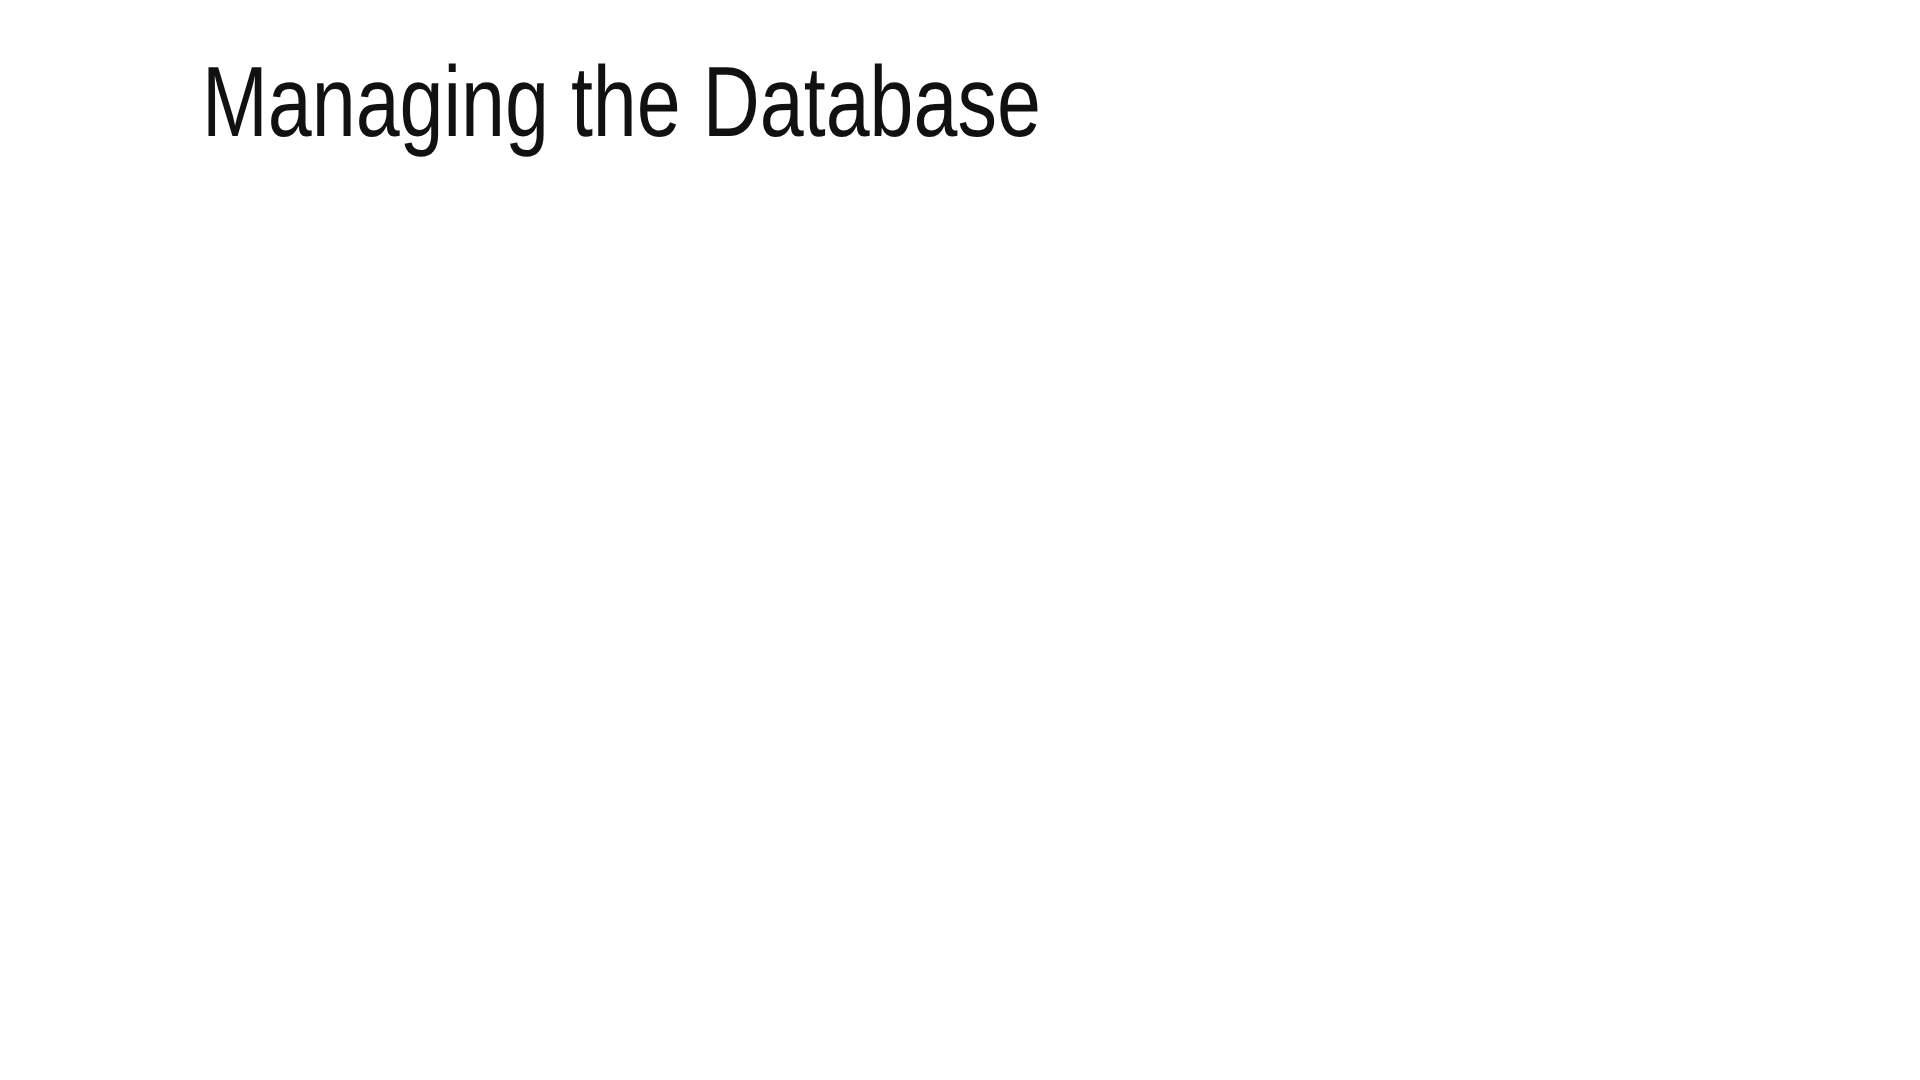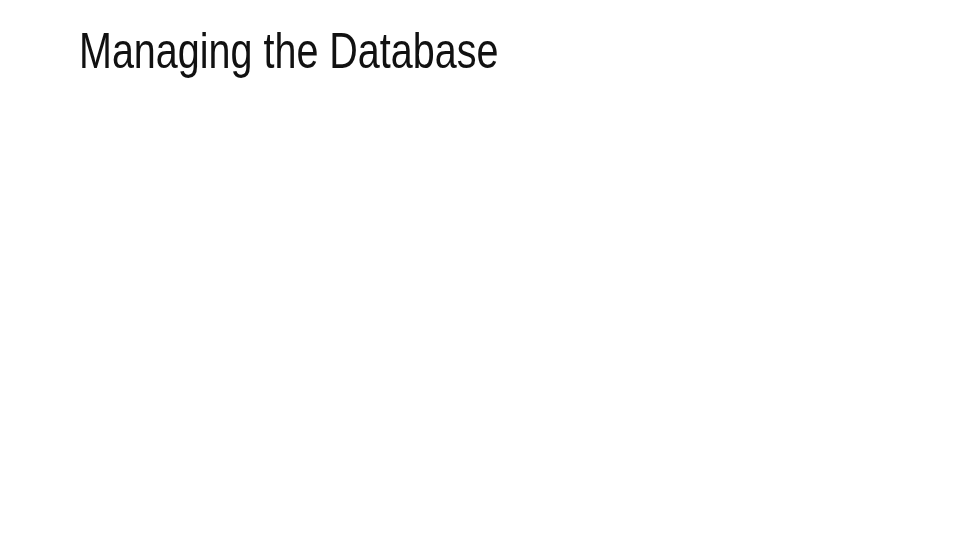--- a/index.html
+++ b/index.html
@@ -7,20 +7,21 @@
       padding: 0;
       background: #ffffff;
     }
     .slide {
       position: relative;
       width: 912px;
       height: 540px;
       background: var(--slide-bg, #ffffff);
       overflow: hidden;
       font-family: "Liberation Sans", sans-serif;
+      margin-left: 22px;
     }
     .slide-title {
       position: absolute;
       left: 79px;
       top: 26px;
       margin: 0;
       padding: 0;
       font-family: "Liberation Sans", sans-serif;
       font-weight: normal;
       font-size: 50px;

